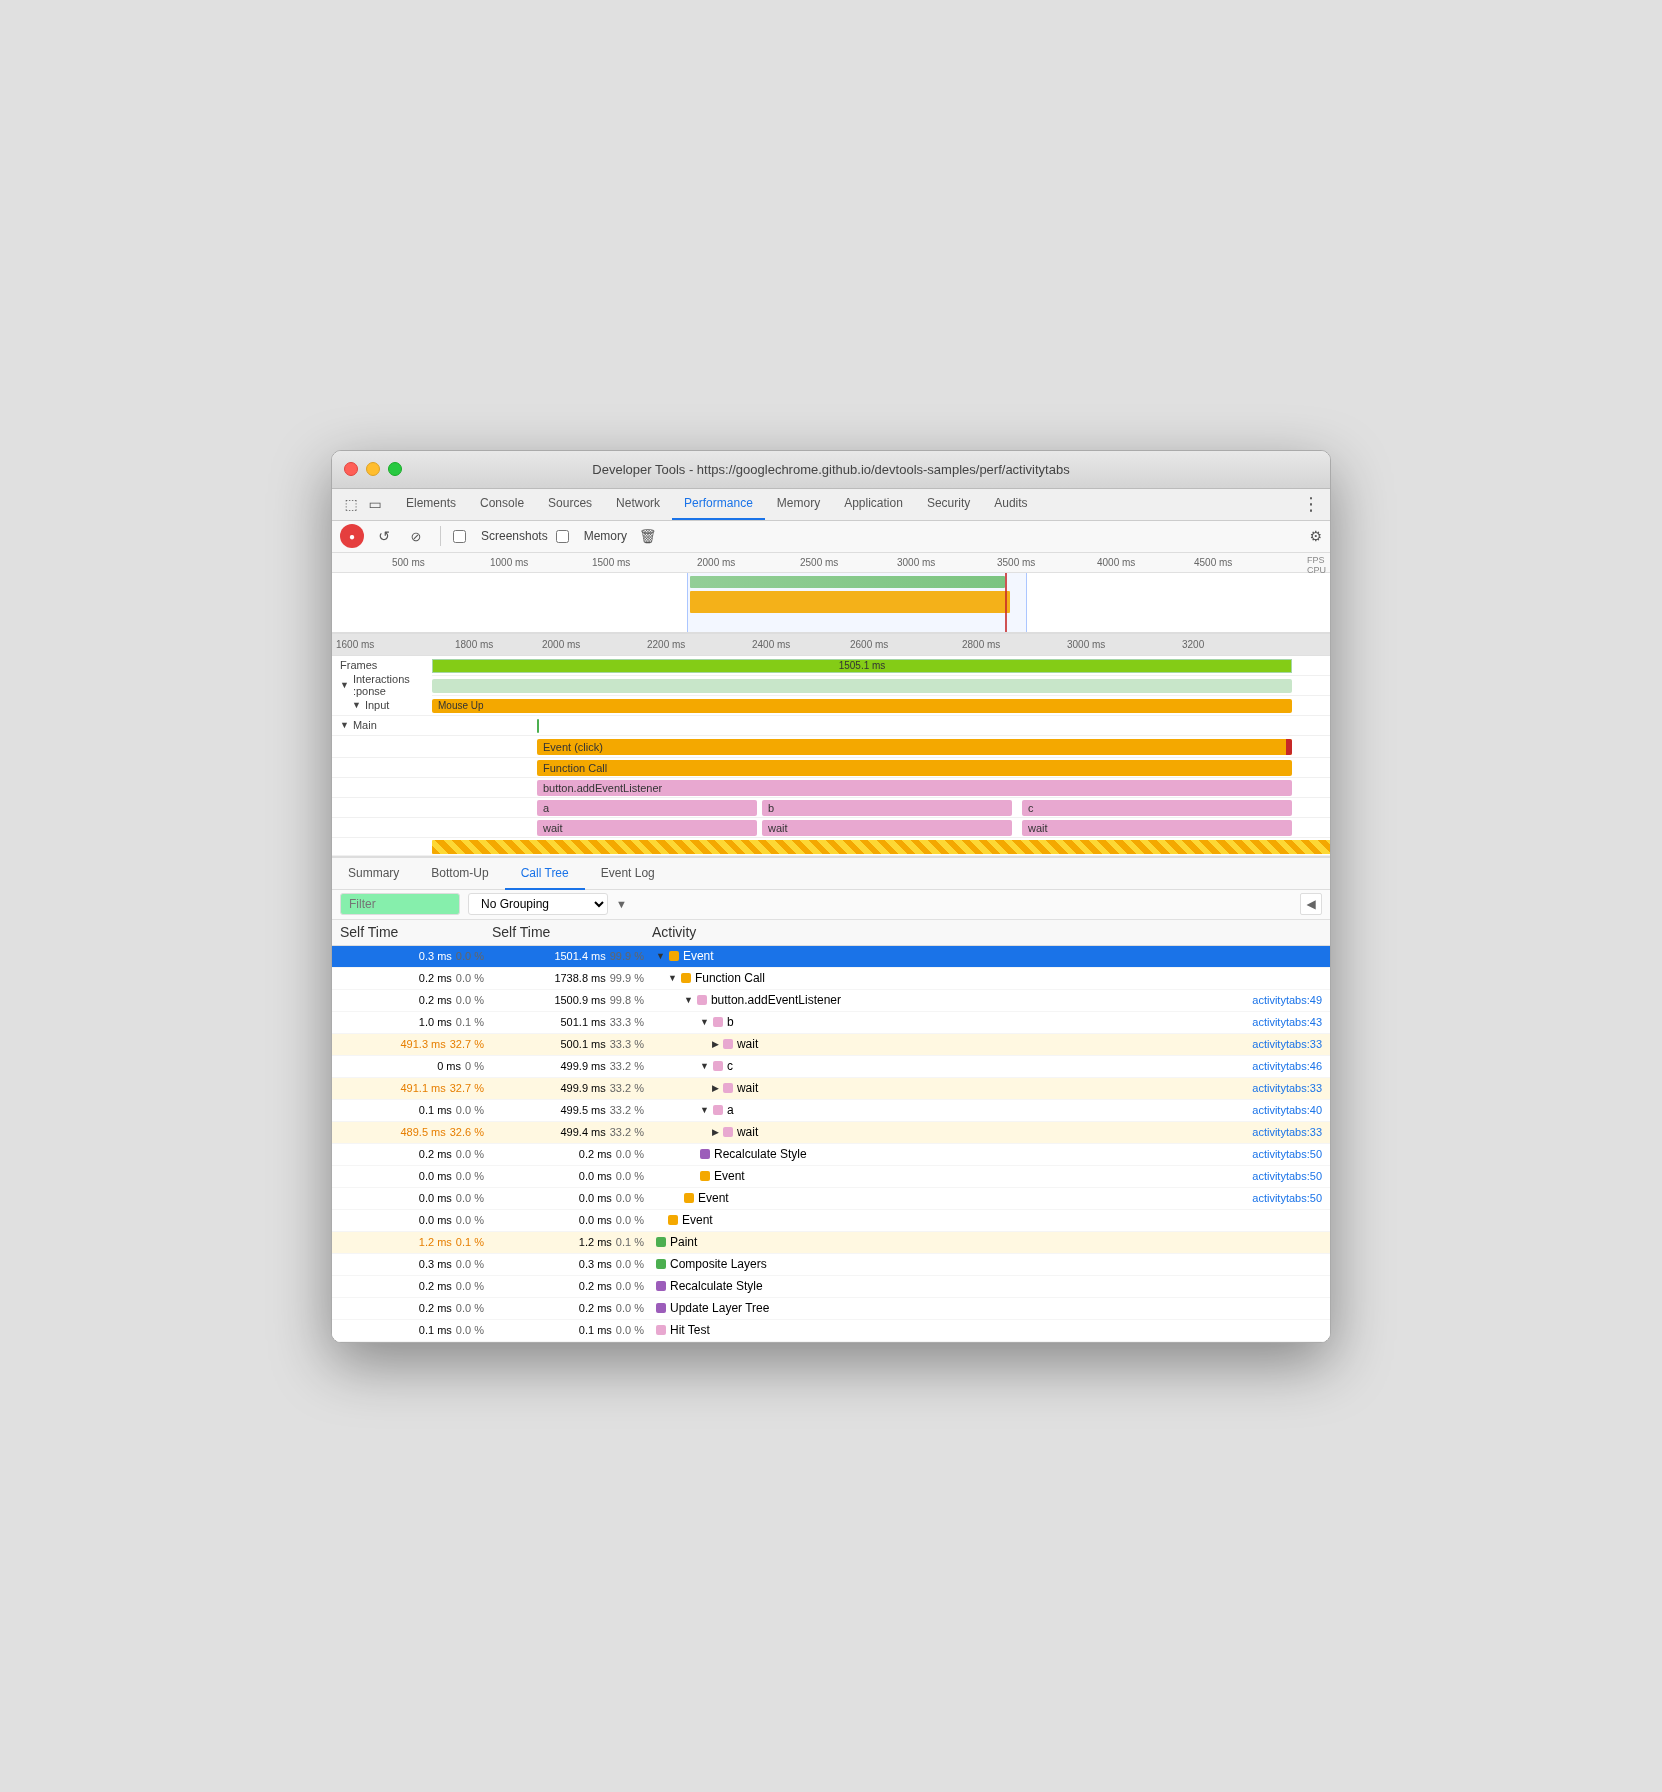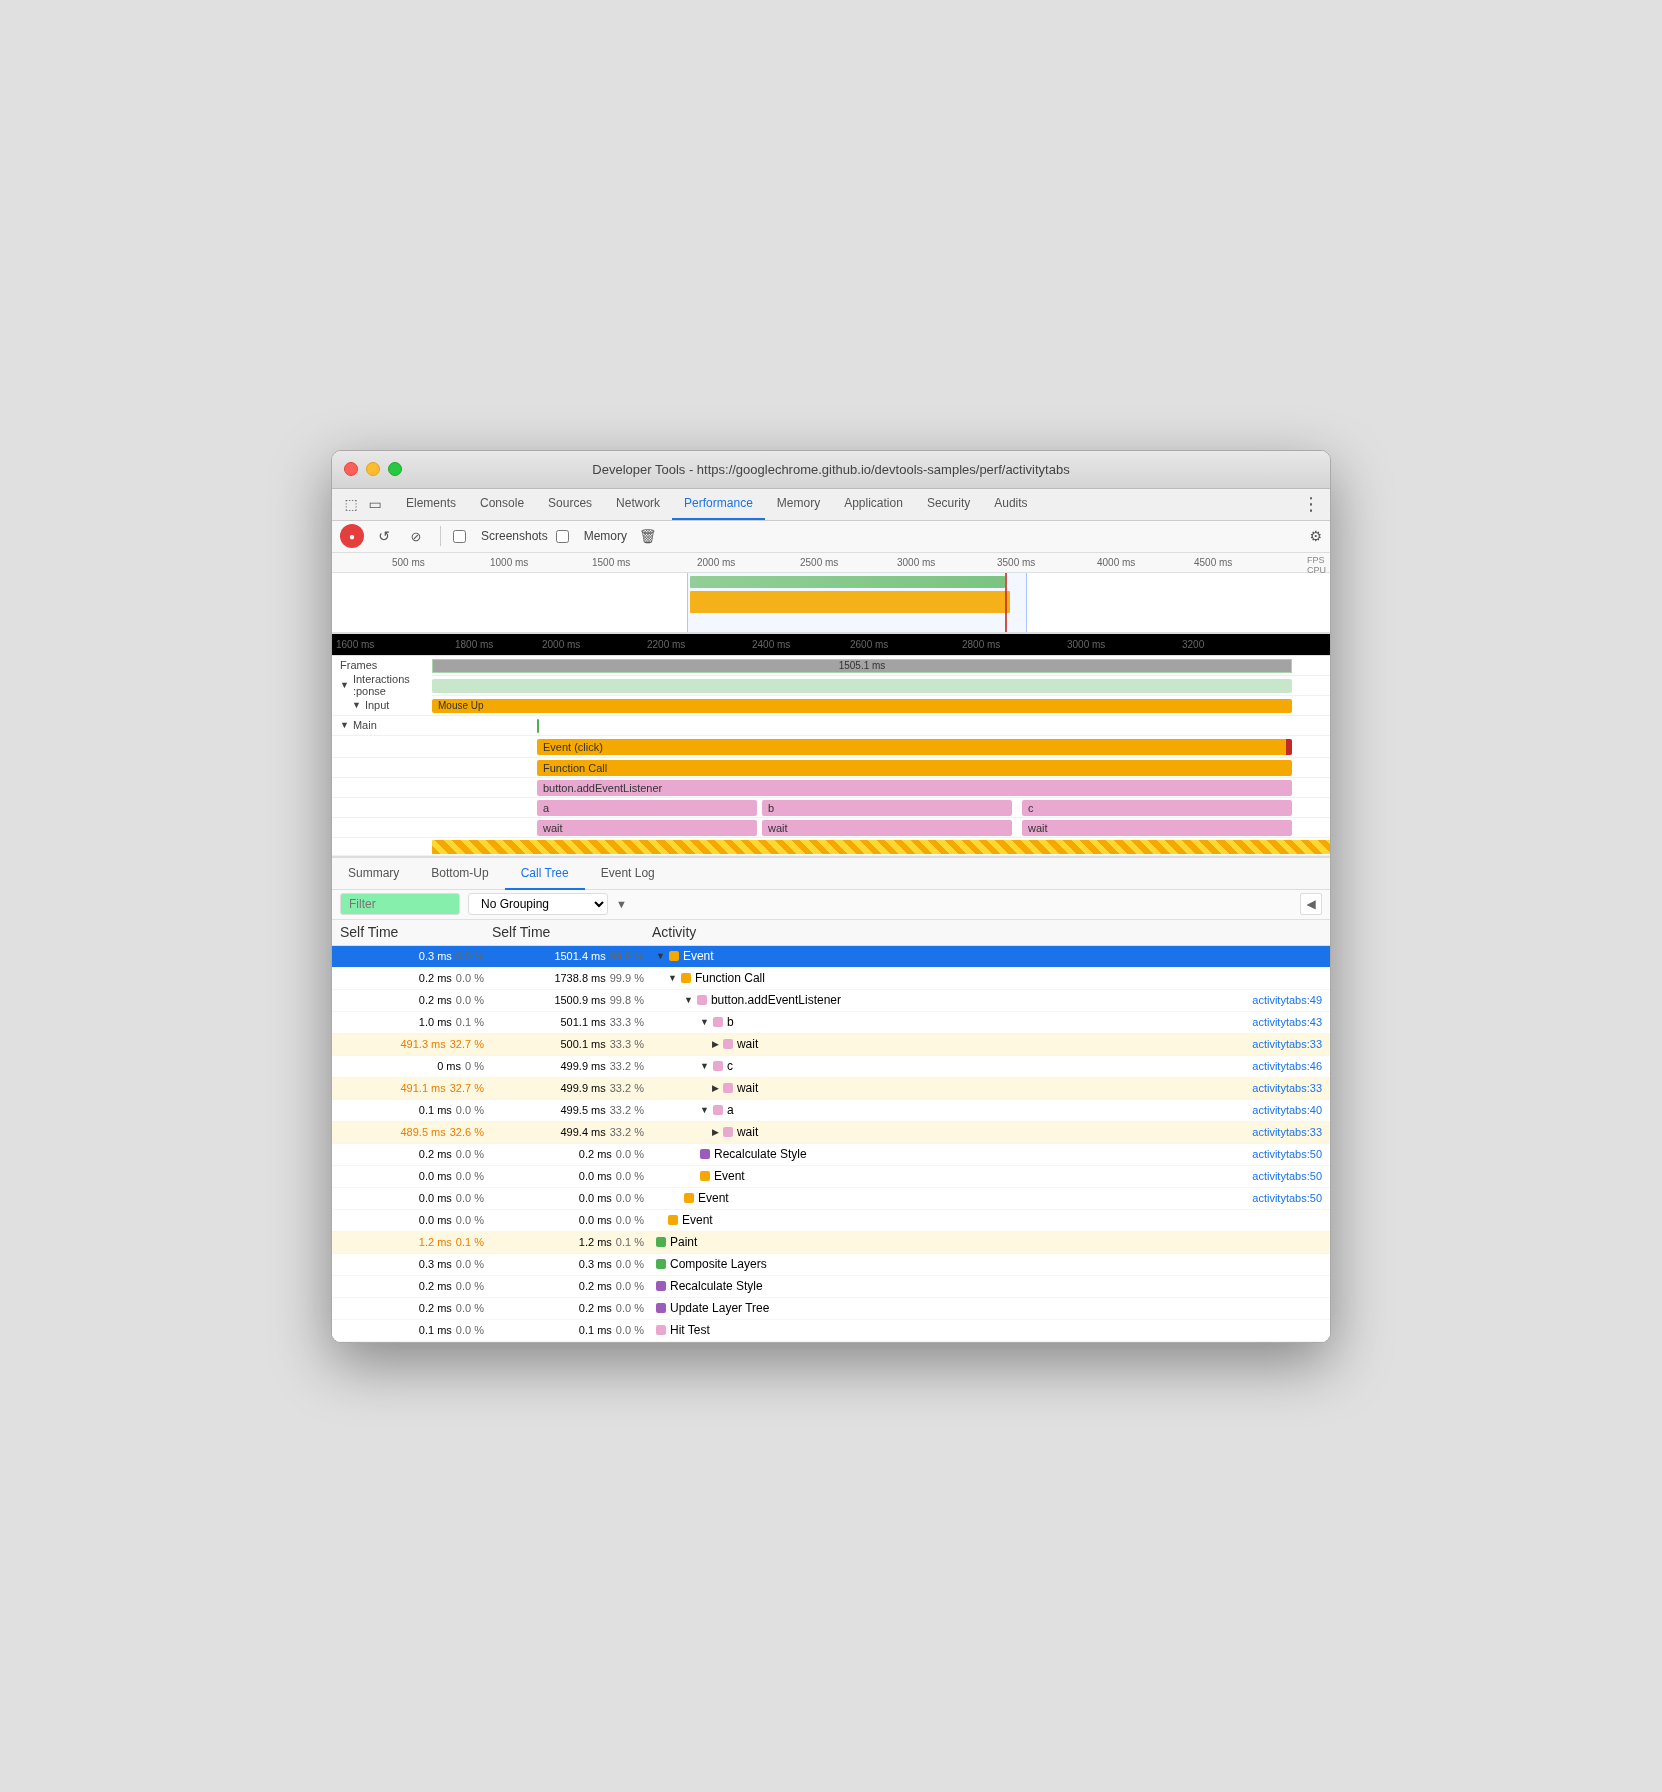--- a/index.html
+++ b/index.html
@@ -154,21 +154,21 @@
       left: 355px;
       width: 340px;
       height: 100%;
       background: rgba(100,150,255,0.08);
       border-left: 1px solid rgba(100,150,255,0.5);
       border-right: 1px solid rgba(100,150,255,0.5);
     }
     .timeline-ruler2 {
       display: flex;
       height: 22px;
-      background: #000000;
+      background: #e5e5e5;
       border-bottom: 1px solid #e0e0e0;
       font-size: 10px;
       color: #666;
       align-items: center;
       position: relative;
     }
     .ruler2-mark {
       position: absolute;
       font-size: 10px;
       color: #666;
@@ -441,21 +441,21 @@
       <span class="ruler2-mark" style="left:420px;">2400 ms</span>
       <span class="ruler2-mark" style="left:518px;">2600 ms</span>
       <span class="ruler2-mark" style="left:630px;">2800 ms</span>
       <span class="ruler2-mark" style="left:735px;">3000 ms</span>
       <span class="ruler2-mark" style="left:850px;">3200</span>
     </div>
 
     <div class="track-row">
       <div class="track-label">Frames</div>
       <div class="track-content">
-        <div style="position:absolute;left:0;top:3px;width:860px;height:14px;background:#a3a3a3;border:1px solid #a5d6a7;display:flex;align-items:center;justify-content:center;font-size:10px;color:#333;">
+        <div style="position:absolute;left:0;top:3px;width:860px;height:14px;background:#84cc16;border:1px solid #a5d6a7;display:flex;align-items:center;justify-content:center;font-size:10px;color:#333;">
           <span>1505.1 ms</span>
         </div>
       </div>
     </div>
 
     <div class="track-row">
       <div class="track-label">
         <span style="font-size:9px;">▼</span>
         <span>Interactions :ponse</span>
       </div>

